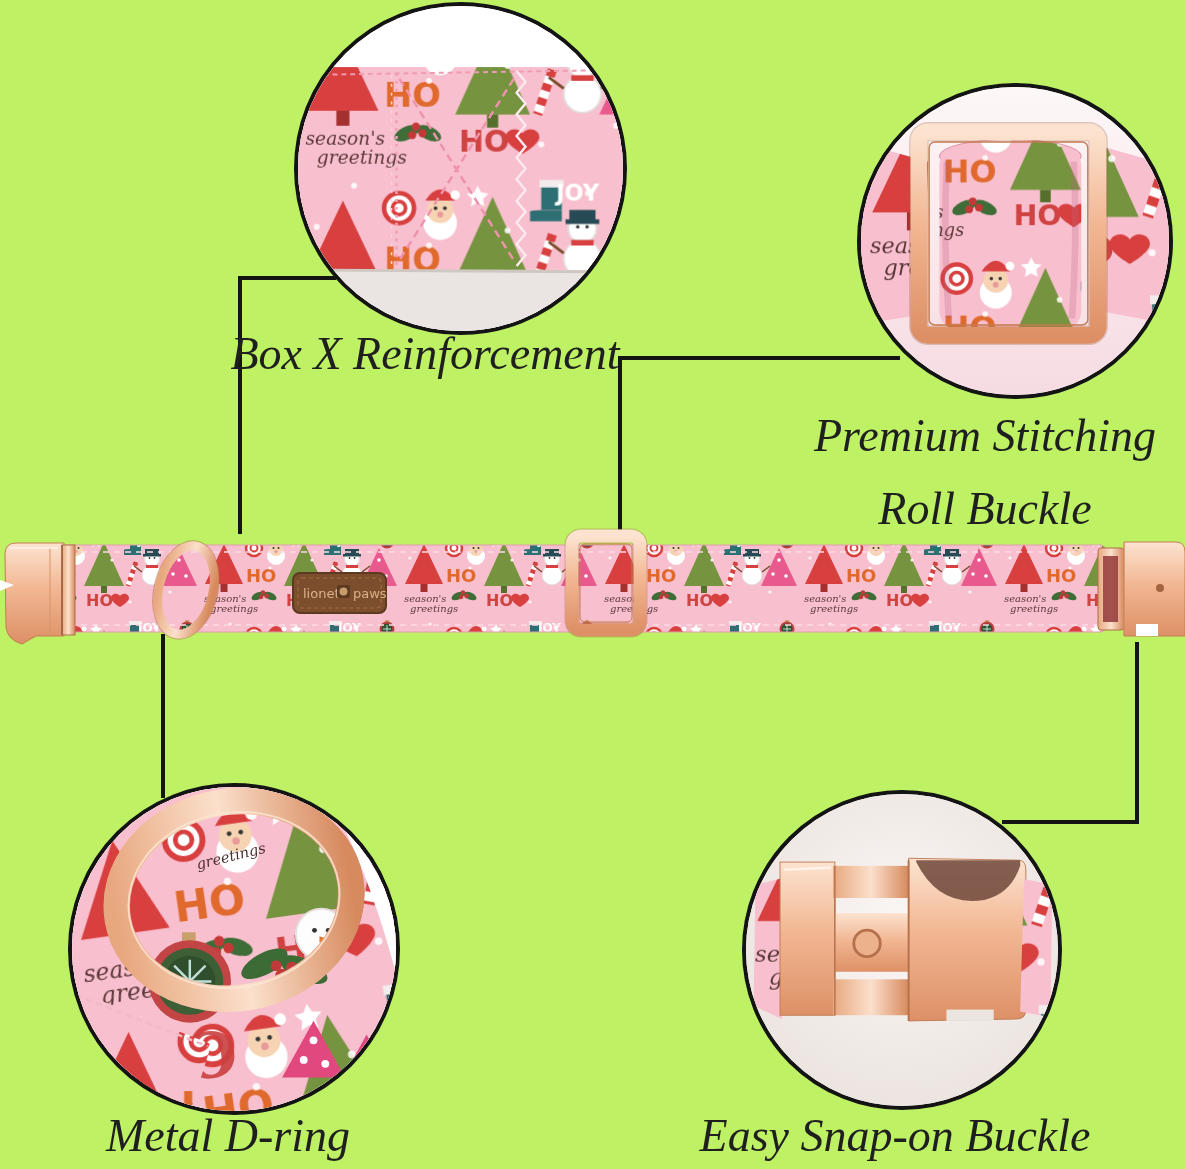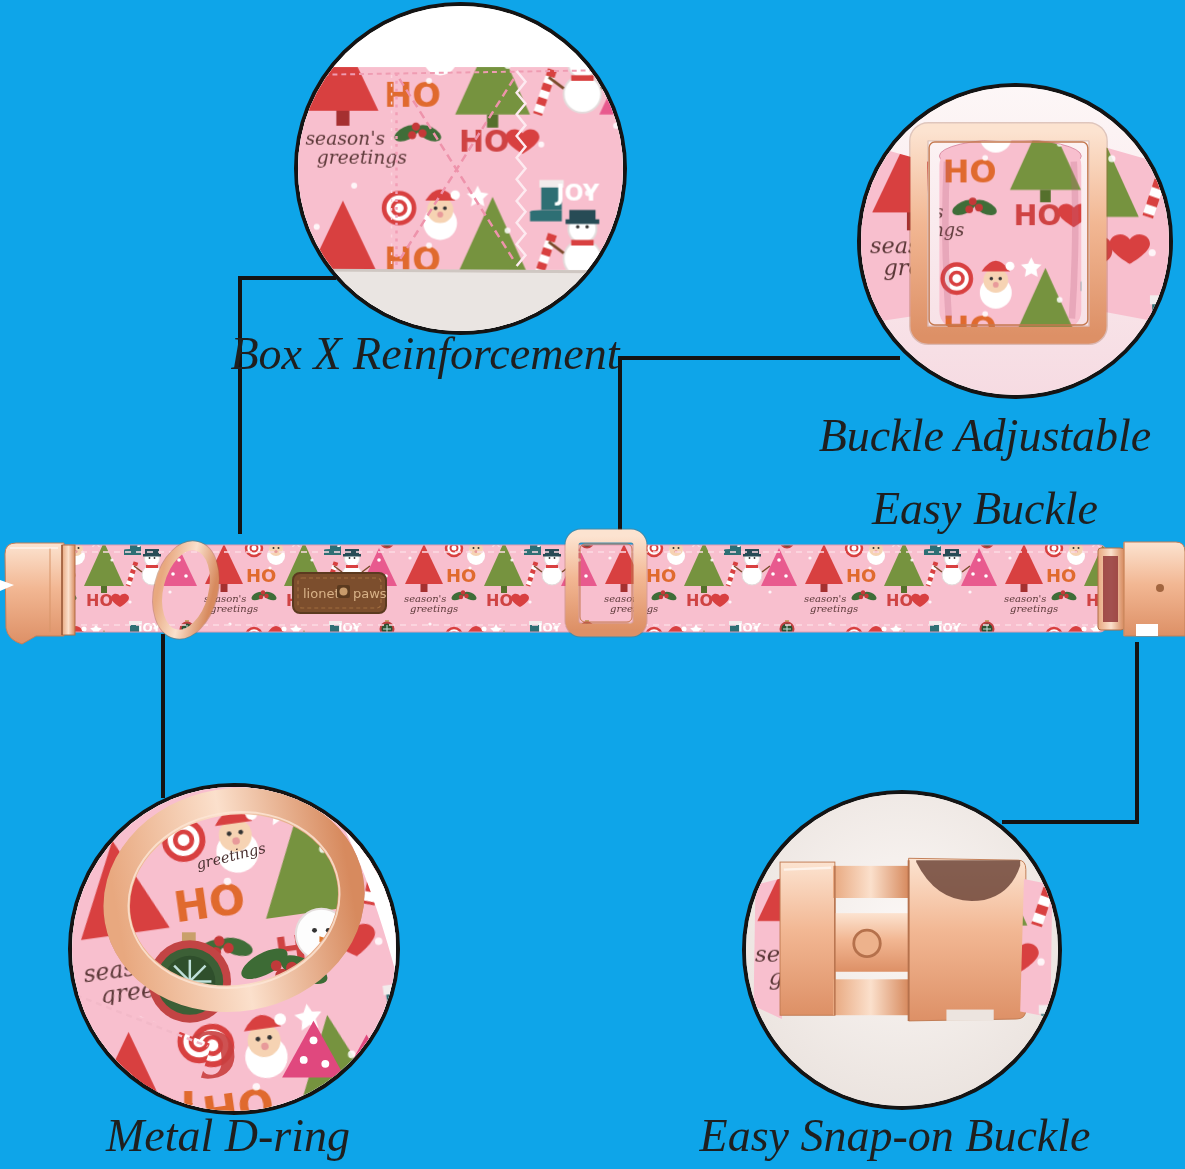--- a/index.html
+++ b/index.html
@@ -1,17 +1,17 @@
 <!DOCTYPE html>
 <html><head>
 <meta charset="utf-8">
 <style>
   html,body{margin:0;padding:0;background:#ffffff;}
   .canvas{
-    position:relative;width:1185px;height:1169px;background:#0ea5e9;
+    position:relative;width:1185px;height:1169px;background:#bef264;
     font-family:"Liberation Serif", serif;overflow:hidden;
   }
   .callout-circle{
     position:absolute;border:4px solid #141414;border-radius:50%;
     overflow:hidden;background:#fff;box-sizing:border-box;
   }
   .callout-circle svg{display:block;width:100%;height:100%;}
   .line{position:absolute;background:#141414;}
   .feature-label{
     position:absolute;color:#1f1f1f;font-style:italic;font-weight:normal;
@@ -150,22 +150,22 @@
   <div class="line" style="left:618px;top:356px;width:282px;height:4px"></div>
   <div class="line" style="left:618px;top:356px;width:4px;height:178px"></div>
   <div class="line" style="left:161px;top:634px;width:4px;height:164px"></div>
   <div class="line" style="left:1135px;top:642px;width:4px;height:182px"></div>
   <div class="line" style="left:1002px;top:820px;width:137px;height:4px"></div>
 
   <div class="feature-label" style="left:185px;top:318px;width:480px">
     <div>Box X Reinforcement</div>
   </div>
   <div class="feature-label" style="left:785px;top:400px;width:400px">
-    <div>Buckle Adjustable</div>
-    <div class="l2">Easy Buckle</div>
+    <div>Premium Stitching</div>
+    <div class="l2">Roll Buckle</div>
   </div>
   <div class="feature-label" style="left:78px;top:1100px;width:300px">Metal D-ring</div>
   <div class="feature-label" style="left:695px;top:1100px;width:400px">Easy Snap-on Buckle</div>
 
   <svg class="collar-svg" width="1185" height="122" viewBox="0 0 1185 122">
 
     <g>
       <rect x="56" y="17" width="1050" height="87" rx="6" fill="url(#fab1)" stroke="#e39cb0" stroke-width="1"></rect>
       <line x1="70" y1="24" x2="1100" y2="24" stroke="#fcdce4" stroke-width="1.5" stroke-dasharray="6 5"></line>
       <line x1="70" y1="97" x2="1100" y2="97" stroke="#fcdce4" stroke-width="1.5" stroke-dasharray="6 5"></line>

